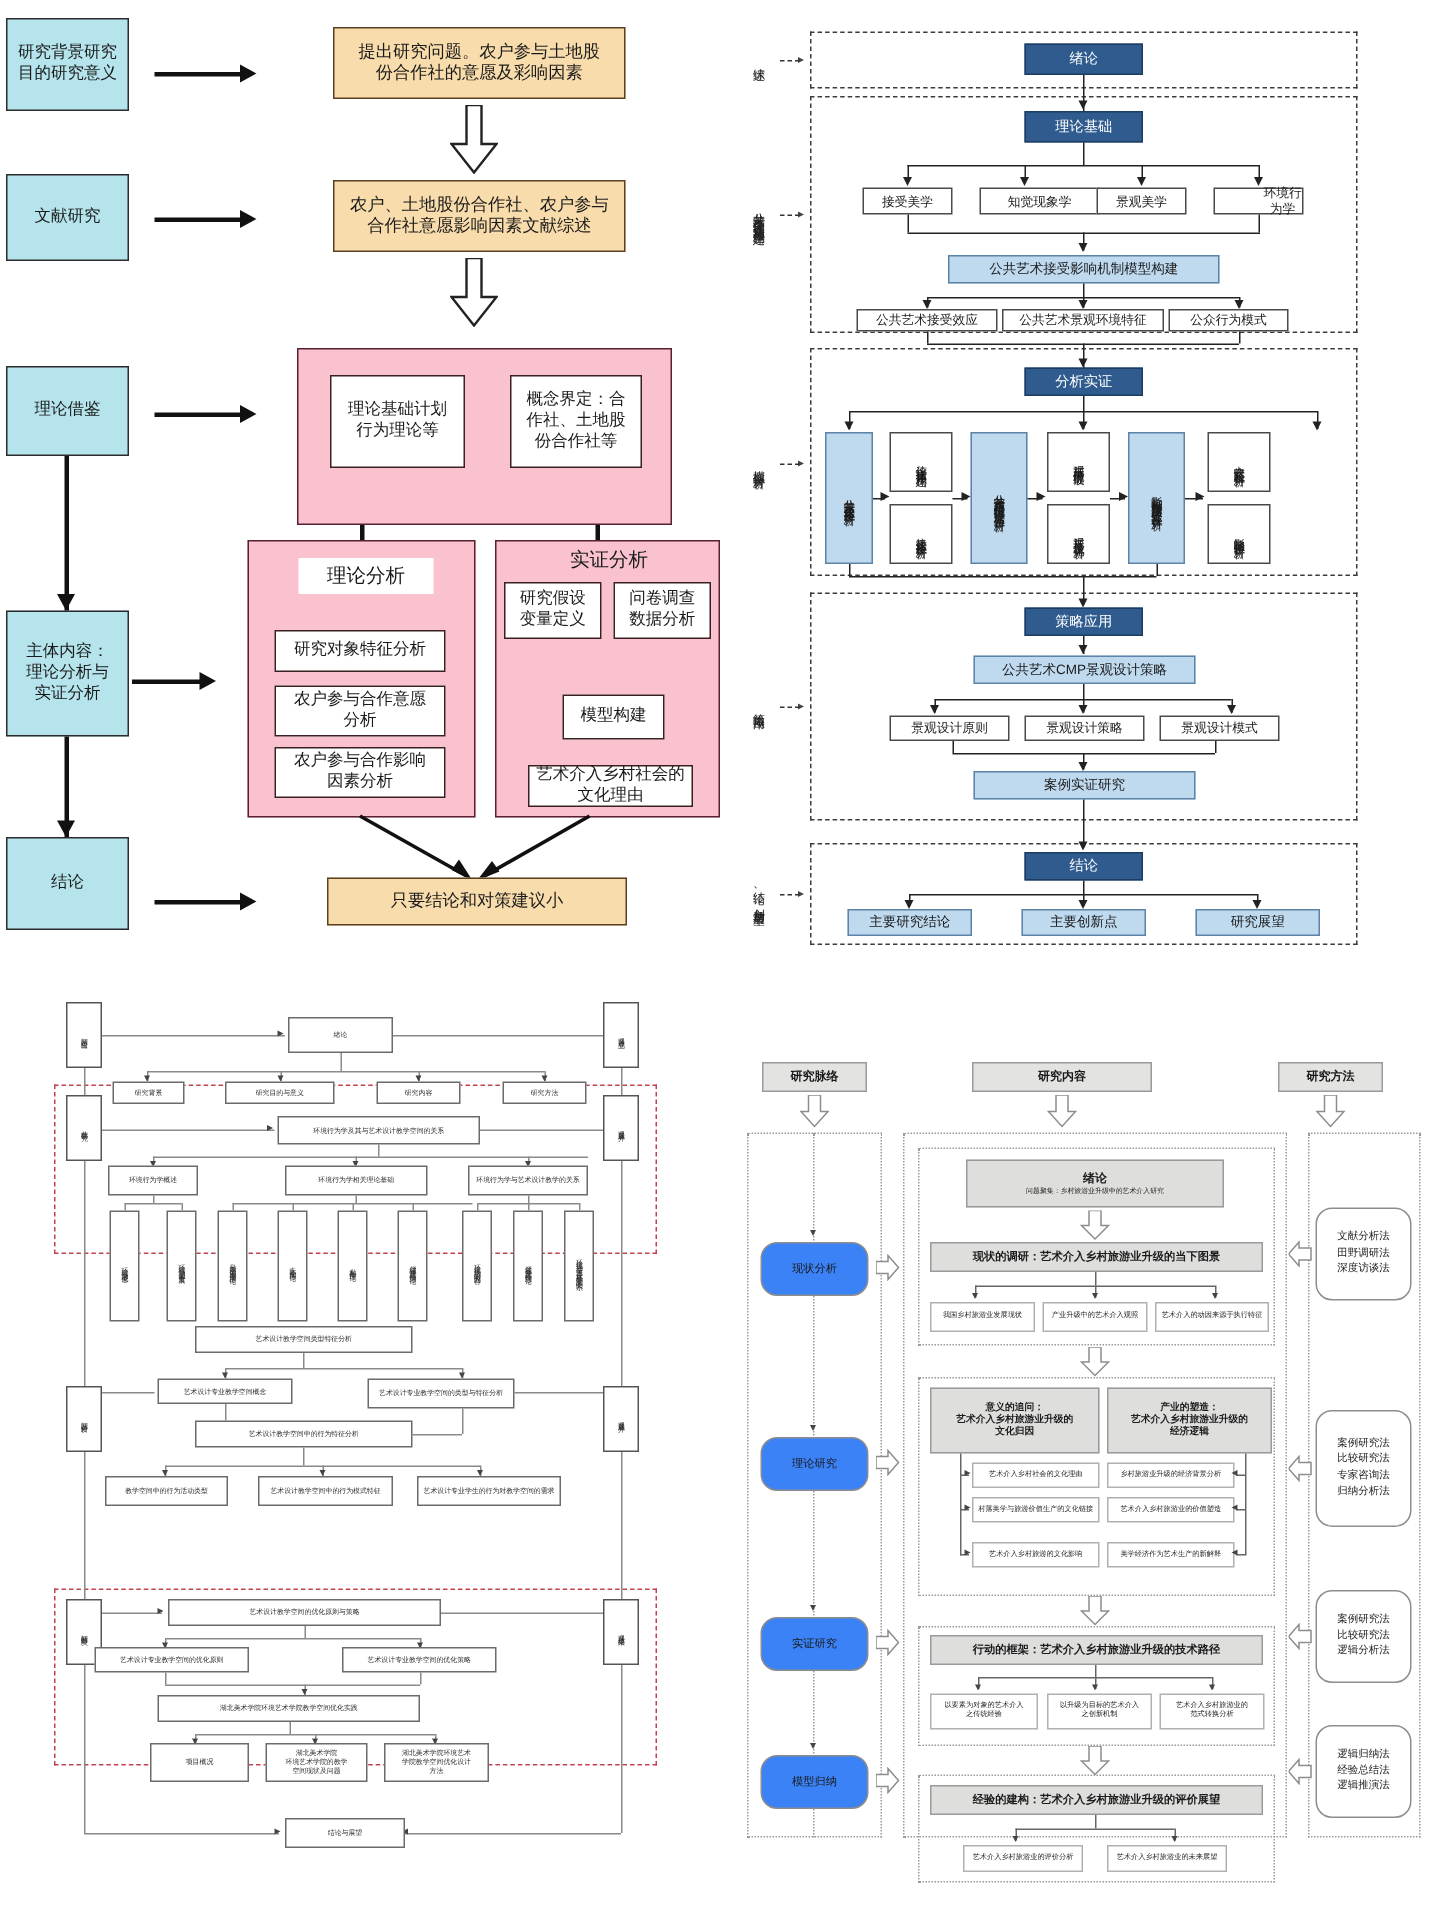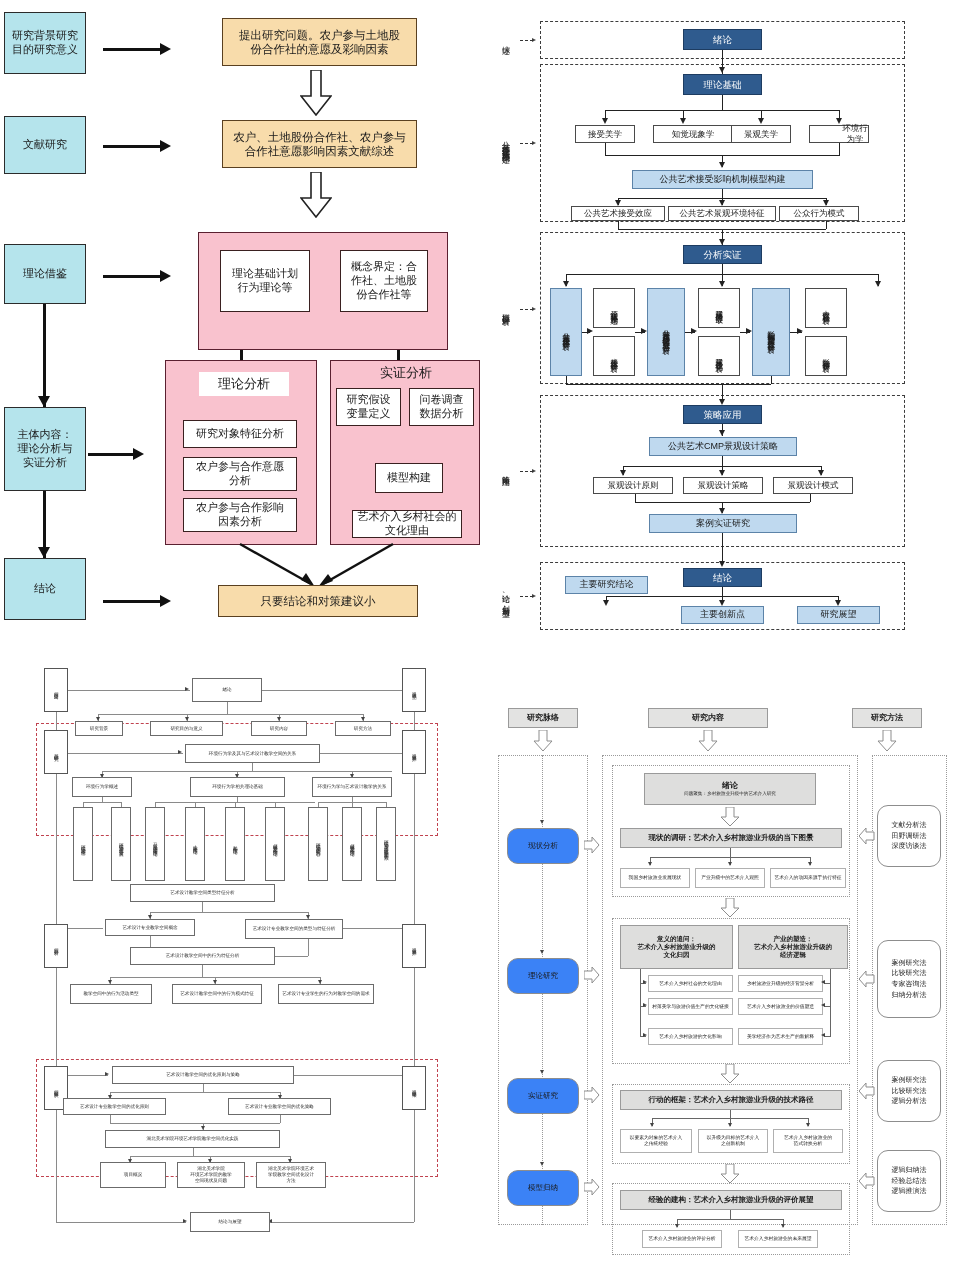--- a/index.html
+++ b/index.html
@@ -331,21 +331,21 @@
     <div class="bx navy" style="left:203px;top:568px;width:79px;height:19px;">结论</div>
     <div class="ln v" style="left:242px;top:587px;height:9px;"></div>
     <div class="ln h" style="left:126px;top:596px;width:232px;"></div>
     <div class="ln v" style="left:126px;top:596px;height:8px;"></div>
     <div class="ahDs" style="left:123px;top:600px;"></div>
     <div class="ln v" style="left:242px;top:596px;height:8px;"></div>
     <div class="ahDs" style="left:239px;top:600px;"></div>
     <div class="ln v" style="left:358px;top:596px;height:8px;"></div>
     <div class="ahDs" style="left:355px;top:600px;"></div>
 
-    <div class="bx lblue" style="left:85px;top:576px;width:83px;height:18px;">主要研究结论</div>
+    <div class="bx lblue" style="left:85px;top:606px;width:83px;height:18px;">主要研究结论</div>
     <div class="bx lblue" style="left:201px;top:606px;width:83px;height:18px;">主要创新点</div>
     <div class="bx lblue" style="left:317px;top:606px;width:83px;height:18px;">研究展望</div>
   </div>
 
   <div id="q3" style="position:absolute;left:0;top:650px;width:480px;height:630px;">
 
     <div class="dashred" style="left:36px;top:73px;width:402px;height:113px;"></div>
     <div class="dashred" style="left:36px;top:409px;width:402px;height:118px;"></div>
 
     <div class="ln v" style="left:56px;top:52px;height:520px;background:#8a8a8a;"></div>

